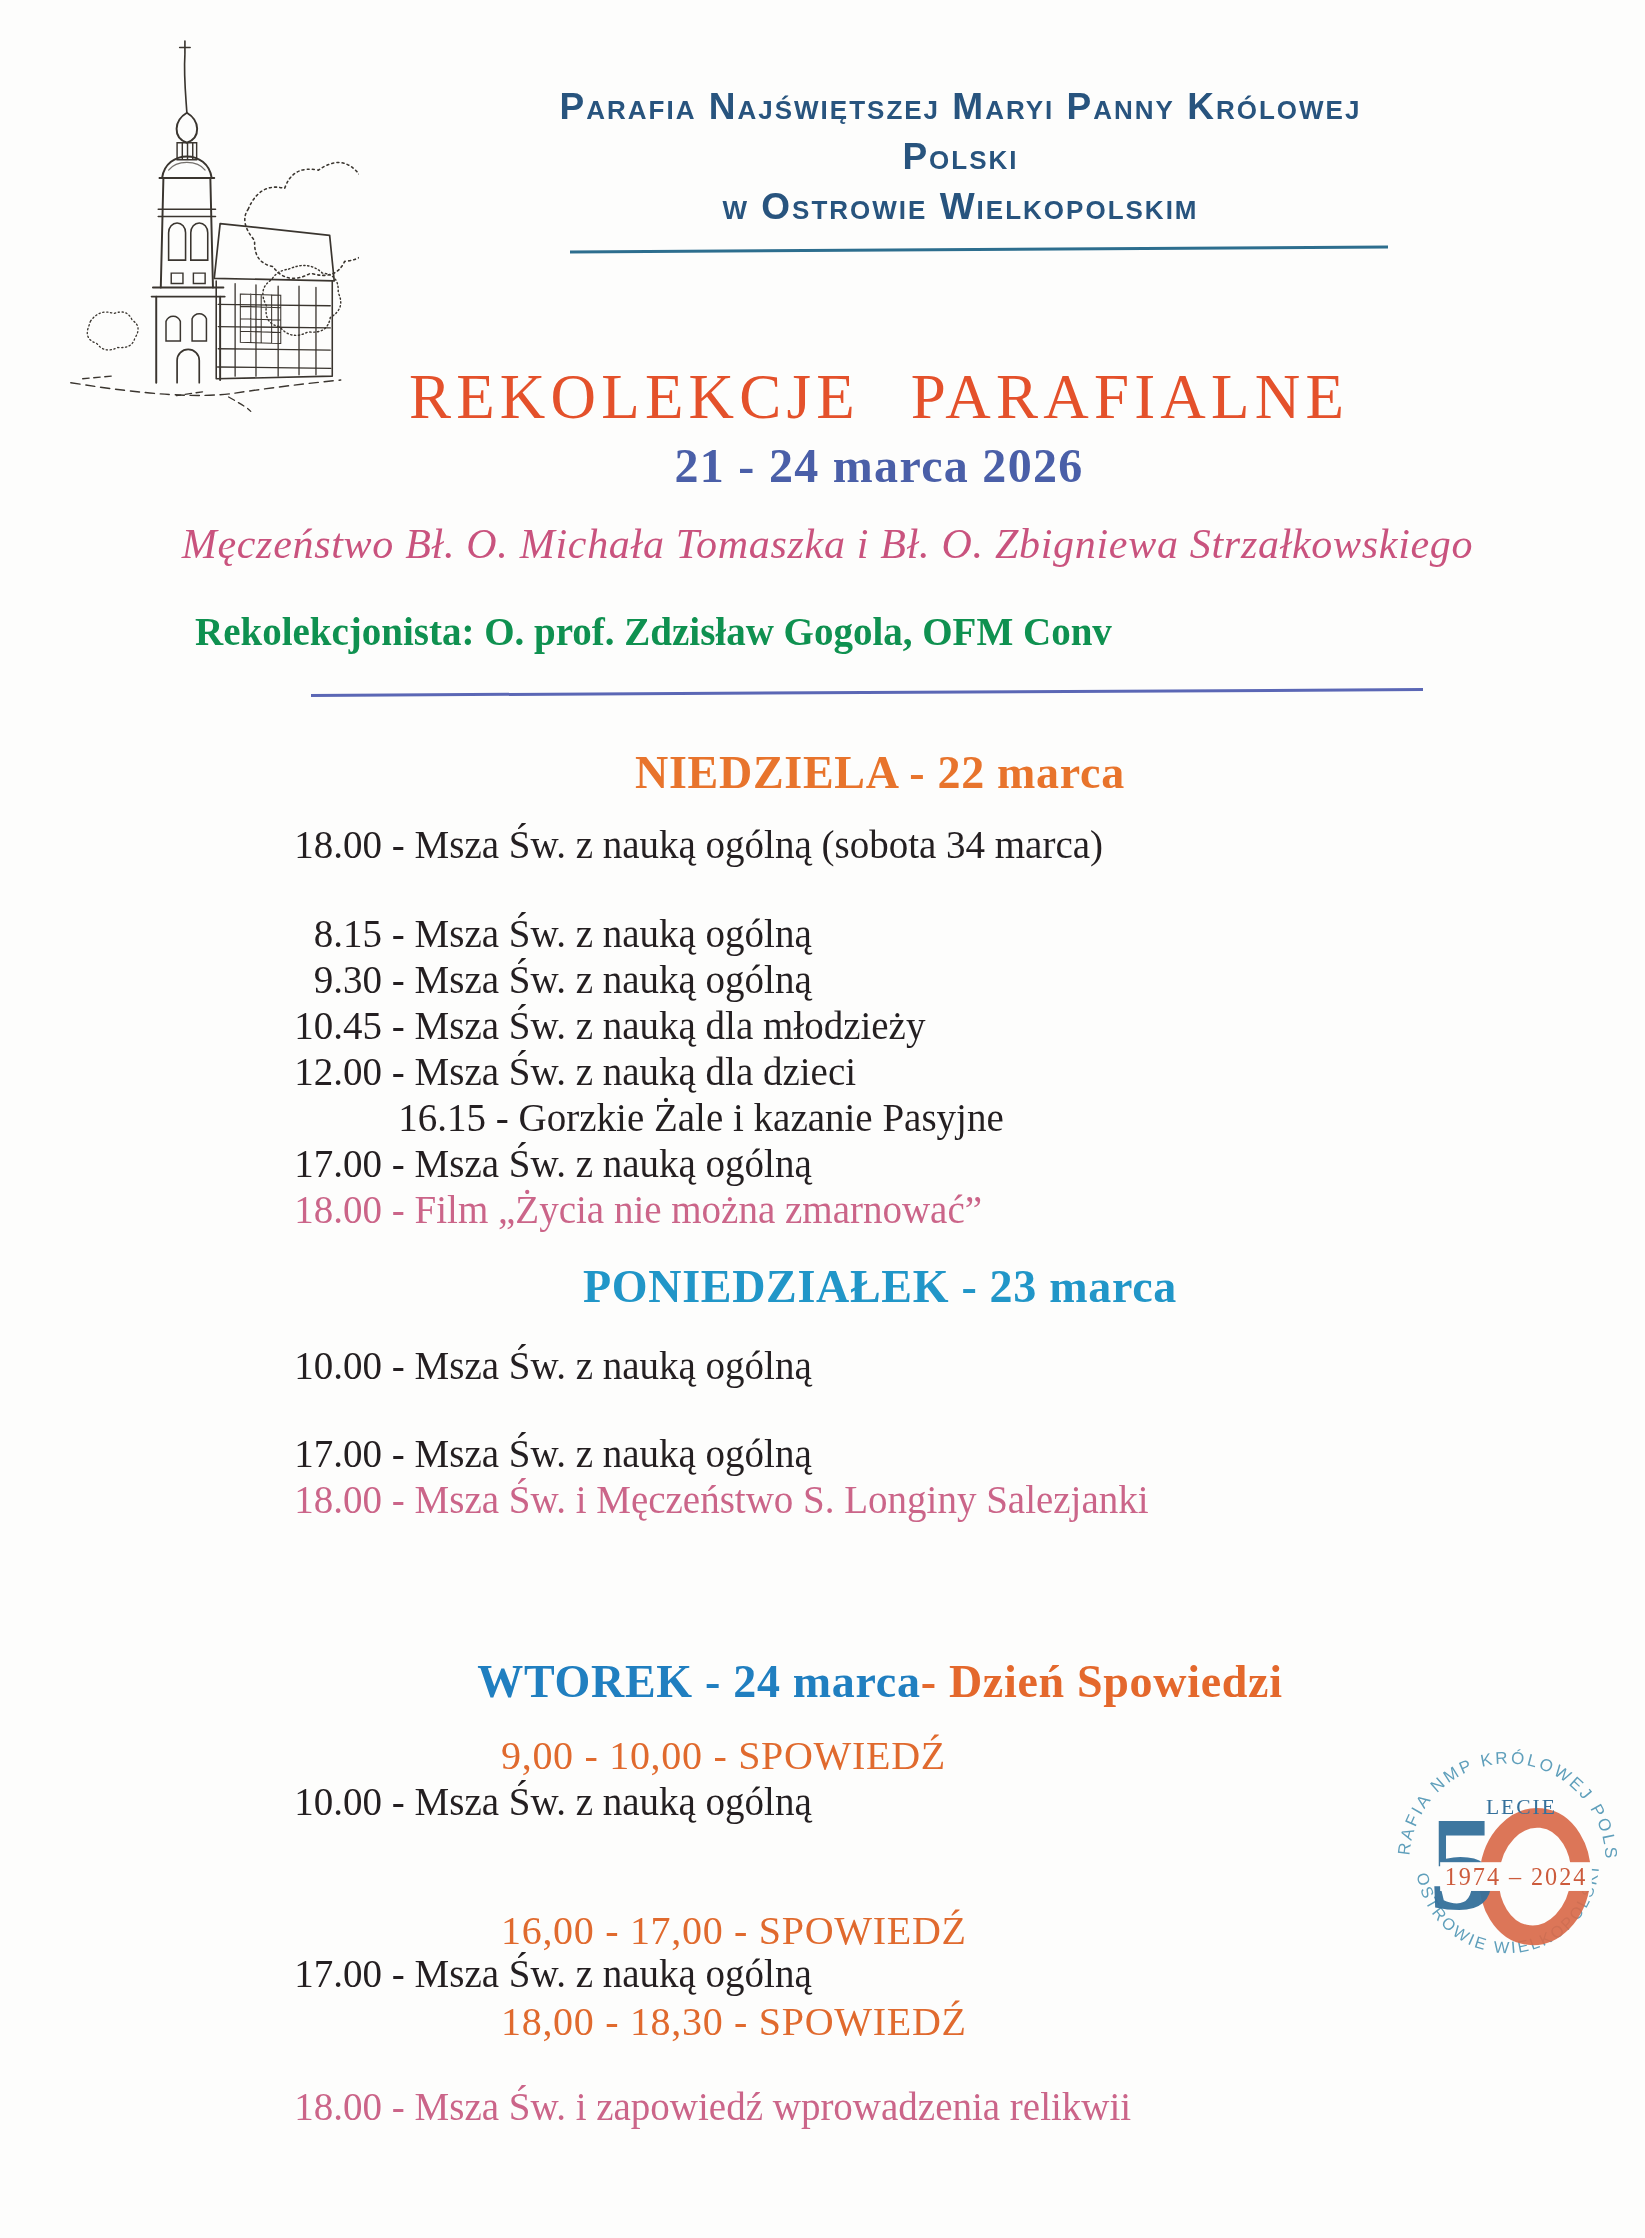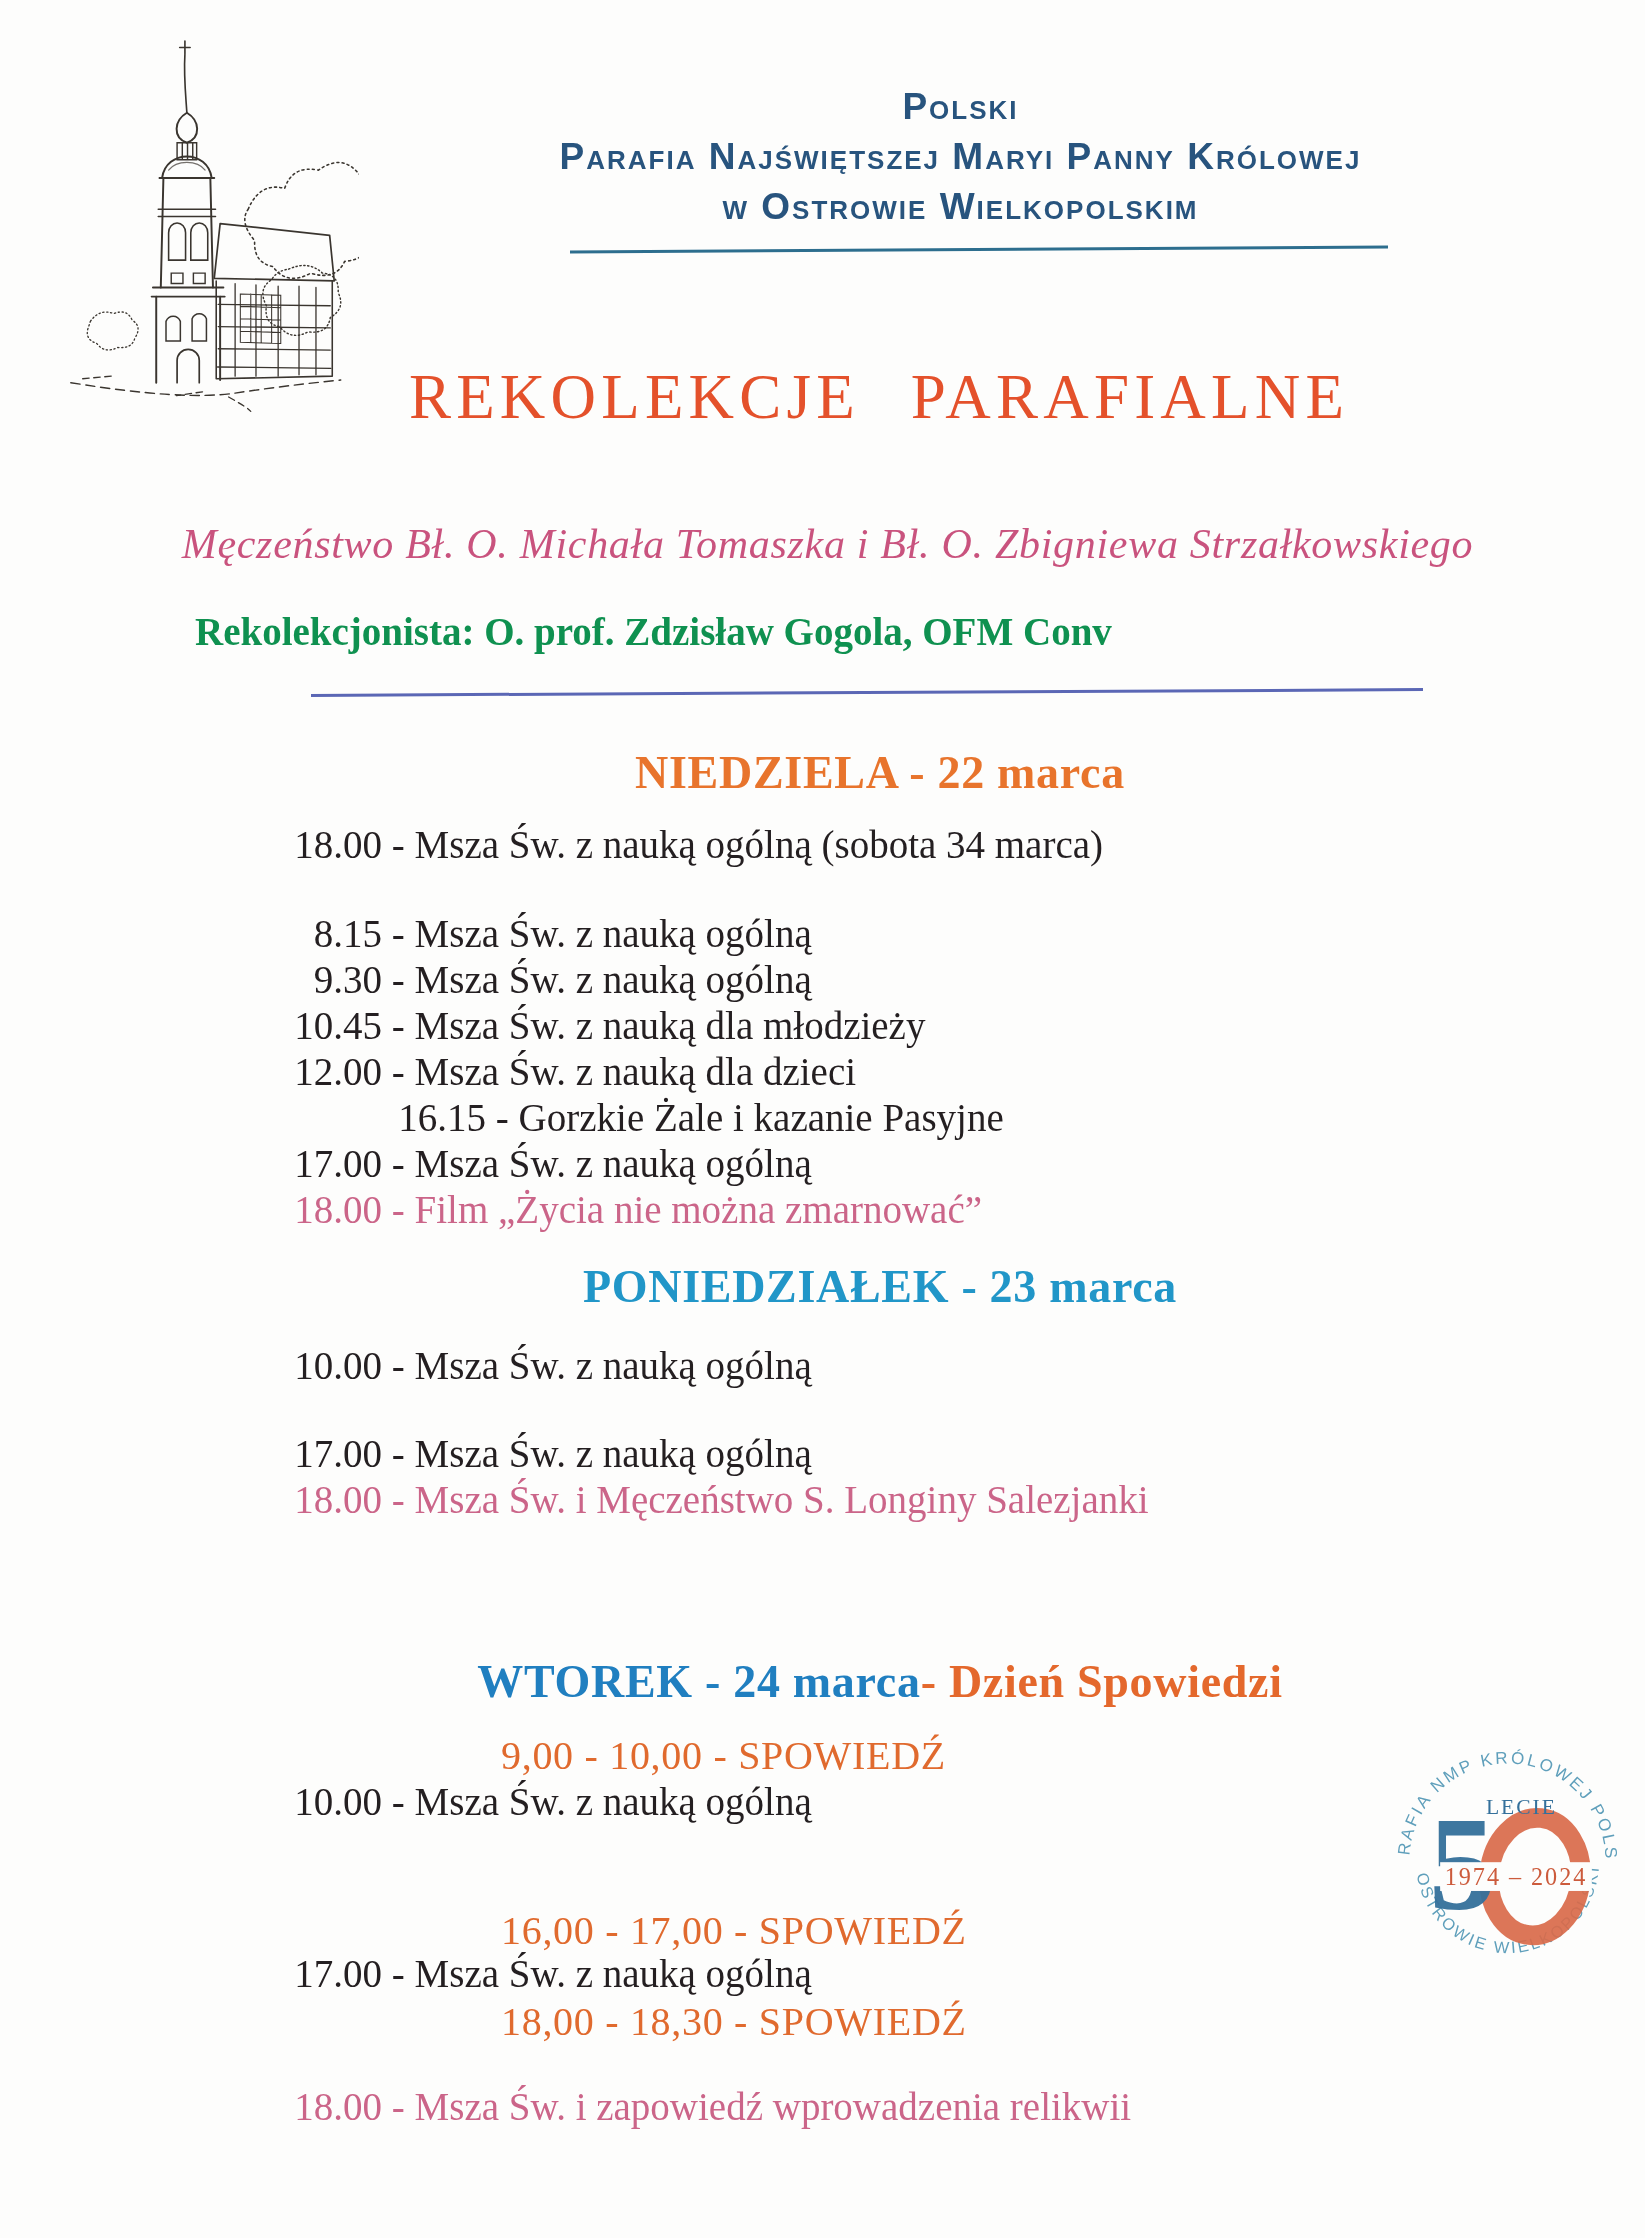--- a/index.html
+++ b/index.html
@@ -106,27 +106,28 @@
 
     <path d="M330,300 q18,-42 56,-32 q12,-36 52,-28 q36,-26 62,6 q30,6 24,42 q20,30 -10,52 q6,36 -36,40 q-14,30 -52,18 q-36,20 -58,-10 q-30,-6 -28,-40 q-24,-28 -10,-48" stroke-dasharray="3 5" stroke-width="2.4"></path>
     <path d="M392,392 q30,-14 52,6 q26,2 24,30 q12,24 -12,38 q-4,26 -34,22 q-26,14 -44,-8 q-24,-4 -20,-32 q-14,-26 8,-40 q8,-14 26,-16" stroke-dasharray="2 4" stroke-width="2.2"></path>
     <path d="M88,472 q14,-20 36,-12 q20,-8 28,10 q16,10 4,28 q-4,16 -26,14 q-20,10 -32,-6 q-18,-6 -14,-22 z" stroke-dasharray="2 4" stroke-width="2"></path>
 
     <path d="M58,566 Q230,594 310,582 T472,562" stroke-dasharray="14 9" stroke-width="2.2"></path>
     <path d="M300,588 C318,598 328,604 334,610 M260,580 l-40,6 M120,556 l-44,4" stroke-dasharray="10 7" stroke-width="2"></path>
   </svg>
 
   <div class="header">
+    <div>Parafia Najświętszej Maryi Panny Królowej</div>
     <div>Polski</div>
-    <div>Parafia Najświętszej Maryi Panny Królowej</div>
     <div>w Ostrowie Wielkopolskim</div>
   </div>
   <div class="rule1"></div>
 
   <div class="title">REKOLEKCJE PARAFIALNE</div>
+  <div class="daterange">21 - 24 marca 2026</div>
   <div class="subtitle">Męczeństwo Bł. O. Michała Tomaszka i Bł. O. Zbigniewa Strzałkowskiego</div>
   <div class="preacher">Rekolekcjonista: O. prof. Zdzisław Gogola, OFM Conv</div>
   <div class="rule2"></div>
 
   <div class="section-heading h-sun">NIEDZIELA - 22 marca</div>
 
   <div class="rows vigil">
     <div class="row">
       <span class="time">18.00</span>
         <span class="sep">-</span>

